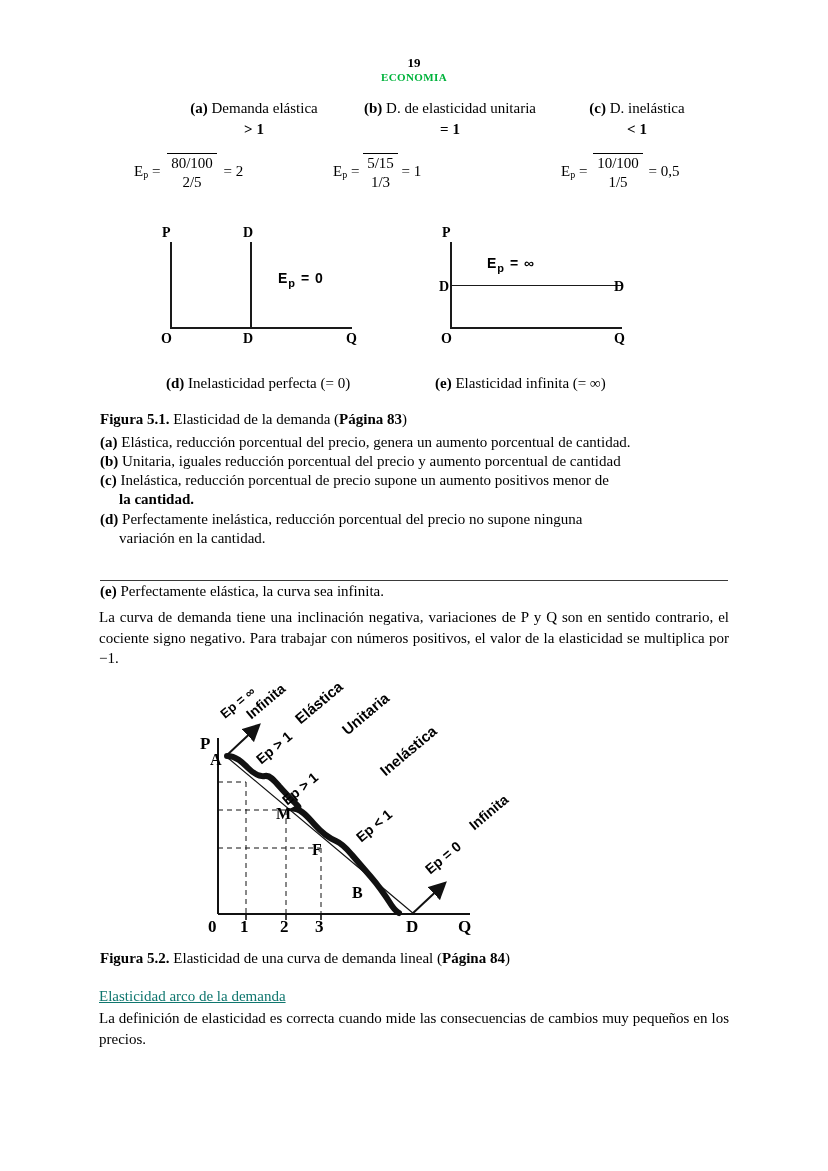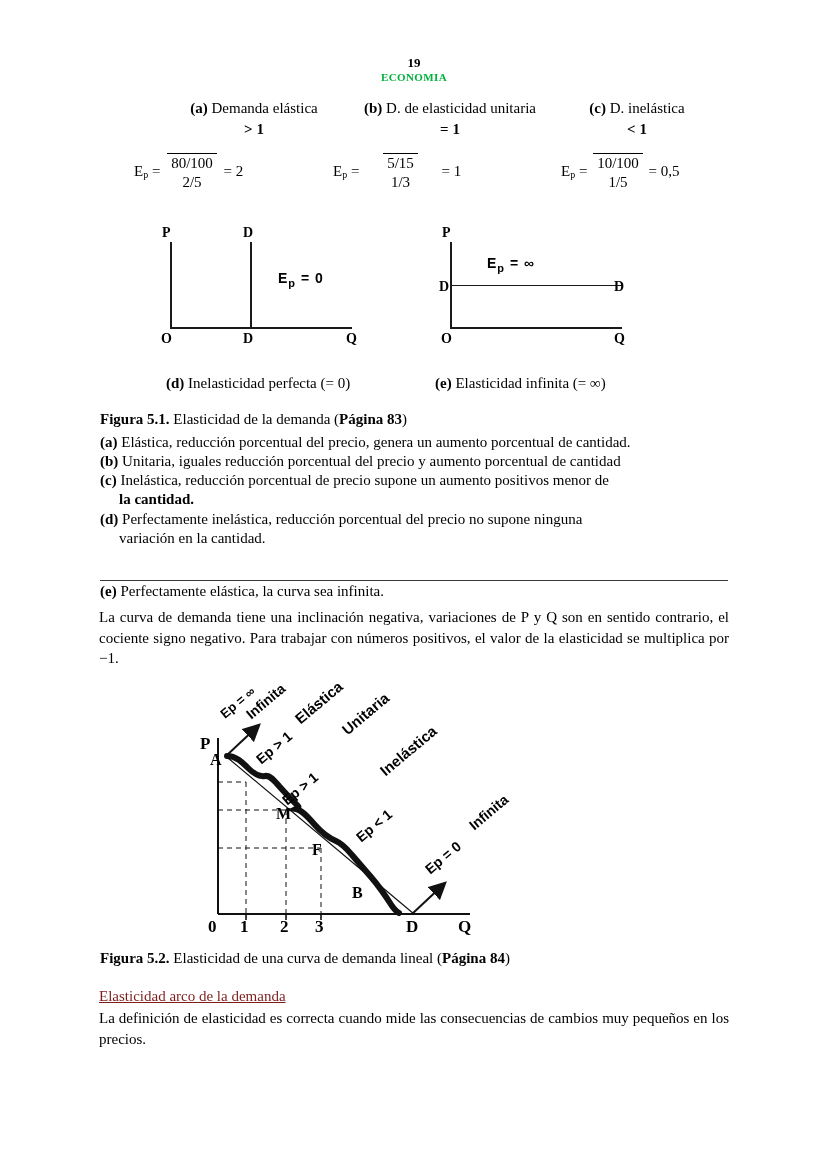--- a/index.html
+++ b/index.html
@@ -192,21 +192,21 @@
       <span class="num">80/100</span>
       <span class="den">2/5</span>
     </span>
     <span class="eq">=</span>
     <span class="eq">2</span>
   </div>
 
   <div class="formula" style="left:333px; top:152px;">
     <span class="lhs"><span>E</span><sub>p</sub></span>
     <span class="eq">=</span>
-    <span class="frac" style="margin:0 20px;">
+    <span class="frac" style="margin:0 0;">
       <span class="num">5/15</span>
       <span class="den">1/3</span>
     </span>
     <span class="eq">=</span>
     <span class="eq">1</span>
   </div>
 
   <div class="formula" style="left:561px; top:152px;">
     <span class="lhs"><span>E</span><sub>p</sub></span>
     <span class="eq">=</span>
@@ -361,17 +361,17 @@
     <div style="position:absolute; left:241px; top:187px; transform:rotate(-40deg); transform-origin:left center;
                 font-family:'Liberation Sans',sans-serif; font-weight:bold; font-size:14px; white-space:nowrap;">Ep = 0</div>
     <div style="position:absolute; left:285px; top:143px; transform:rotate(-40deg); transform-origin:left center;
                 font-family:'Liberation Sans',sans-serif; font-weight:bold; font-size:14px; white-space:nowrap;">Infinita</div>
   </div>
 
   <div class="figcap" style="left:100px; top:949px;">
     <b>Figura 5.2.</b><span> Elasticidad de una curva de demanda lineal (</span><b>Página 84</b><span>)</span>
   </div>
 
-  <a href="#" class="linkhead" style="left: 99px; top: 988px; color: #7f1d1d;" id="arc-link">Elasticidad arco de la demanda</a>
+  <a href="#" class="linkhead" style="left: 99px; top: 988px; color: #0f766e;" id="arc-link">Elasticidad arco de la demanda</a>
 
   <div class="para" style="left:99px; top:1008px; width:630px;">La definición de elasticidad es correcta cuando mide las consecuencias de cambios muy pequeños en los precios.</div>
 
 </div>
 
 </body></html>

